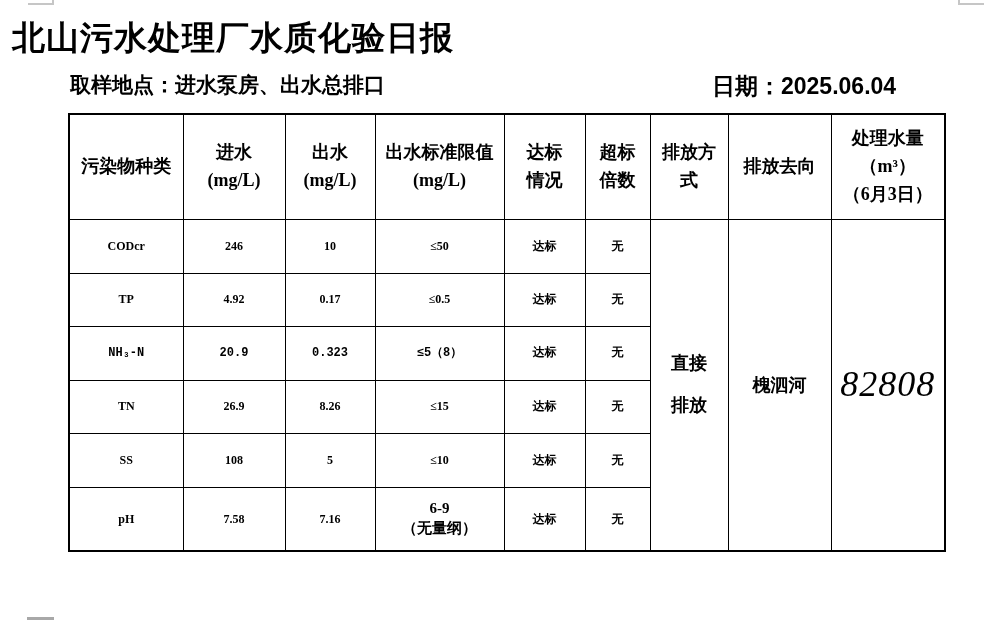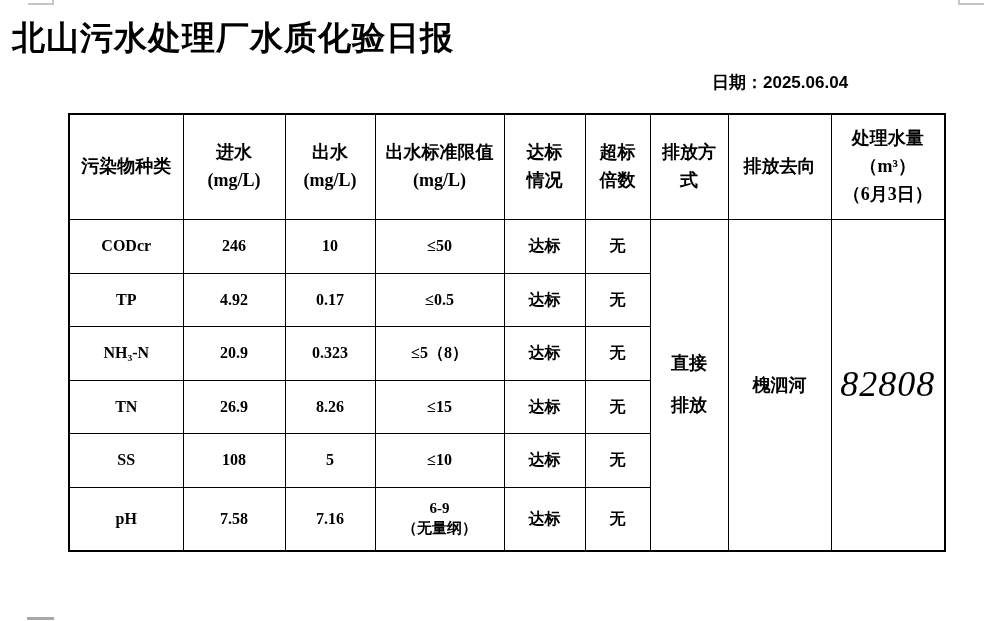--- a/index.html
+++ b/index.html
@@ -10,51 +10,52 @@
   .mark{position:absolute;background:#c6c6c6;}
   .tl-h{left:28px;top:3px;width:26px;height:2px;}
   .tl-v{left:52px;top:0;width:2px;height:4px;}
   .tr-h{left:958px;top:3px;width:26px;height:2px;}
   .tr-v{left:958px;top:0;width:2px;height:4px;}
   .bl-h{left:27px;top:617px;width:27px;height:3px;background:#a8a8a8;}
 
   .title{position:absolute;top:16px;left:12px;width:100%;margin:0;text-align:left;
          font-size:33px;font-weight:bold;letter-spacing:1px;}
   .info-left{position:absolute;top:71px;left:70px;font-size:21px;font-weight:bold;}
-  .info-right{position:absolute;top:71px;left:712px;font-size:17px;font-weight:bold;}
+  .info-right{position:absolute;top:71px;left:712px;font-size:23px;font-weight:bold;}
 
   table.report{position:absolute;top:113px;left:68px;width:876px;
                border-collapse:collapse;table-layout:fixed;
                border:2px solid #000;font-family:"Liberation Serif",serif;}
   .report th,.report td{border:1px solid #000;text-align:center;vertical-align:middle;
                padding:0;white-space:pre-line;font-weight:bold;color:#000;}
   .report th{font-size:18px;line-height:1.55;}
-  .report td{font-size:16px;line-height:1.35;}
+  .report td{font-size:12px;line-height:1.35;}
   tr.hdr{height:105px;}
-  tr.r1{height:54px;} tr.r2{height:53px;} tr.r3{height:54px;}
+  tr.r1{height:54px;} tr.r2{height:53px;} tr.r3{height:54px;font-family:Liberation Mono, monospace;}
   tr.r4{height:53px;} tr.r5{height:54px;} tr.r6{height:64px;}
   td.mode{font-size:18px;line-height:2.3;}
   td.dest{font-size:18px;margin-left:8px;}
   td.volume{font-size:36px;font-weight:normal;letter-spacing:1px;font-style:italic;}
   td.small{font-size:15px;line-height:1.3;}
 
   .note{position:absolute;top:548px;left:70px;font-size:20px;font-weight:bold;}
 </style>
 </head>
 <body>
 
 <div class="page">
 
   <div class="mark tl-h"></div>
   <div class="mark tl-v"></div>
   <div class="mark tr-h"></div>
   <div class="mark tr-v"></div>
   <div class="mark bl-h"></div>
 
   <h1 class="title">北山污水处理厂水质化验日报</h1>
+  <div class="info-left">取样地点：进水泵房、出水总排口</div>
   <div class="info-right">日期：2025.06.04</div>
 
   <table class="report">
     <colgroup>
       <col style="width:114px">
         <col style="width:102px">
         <col style="width:90px">
       <col style="width:129px">
         <col style="width:81px">
         <col style="width:65px">

